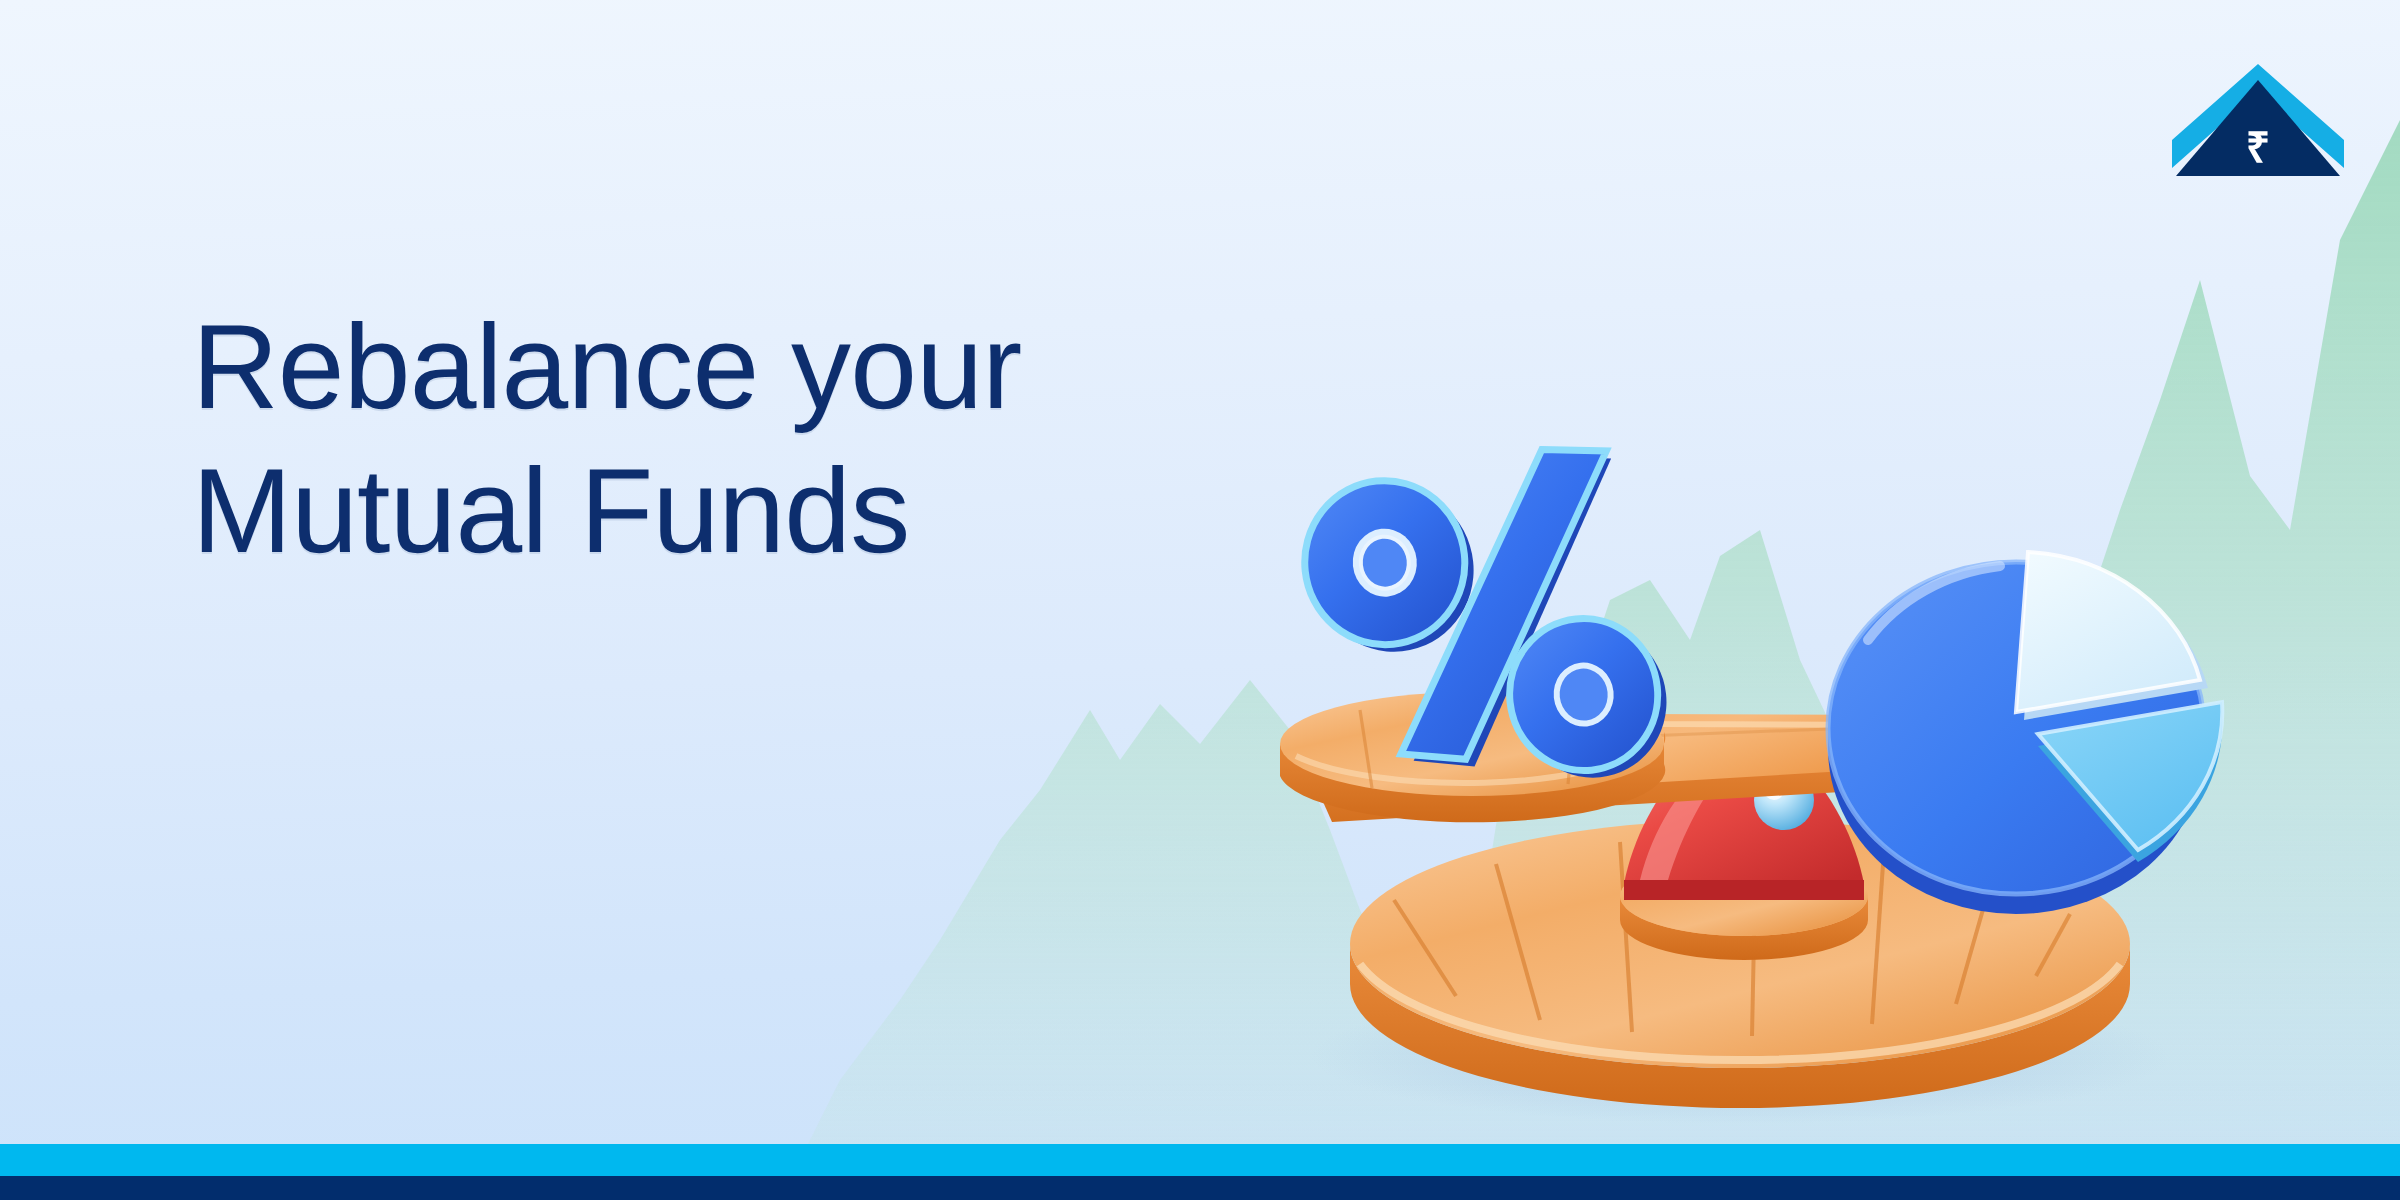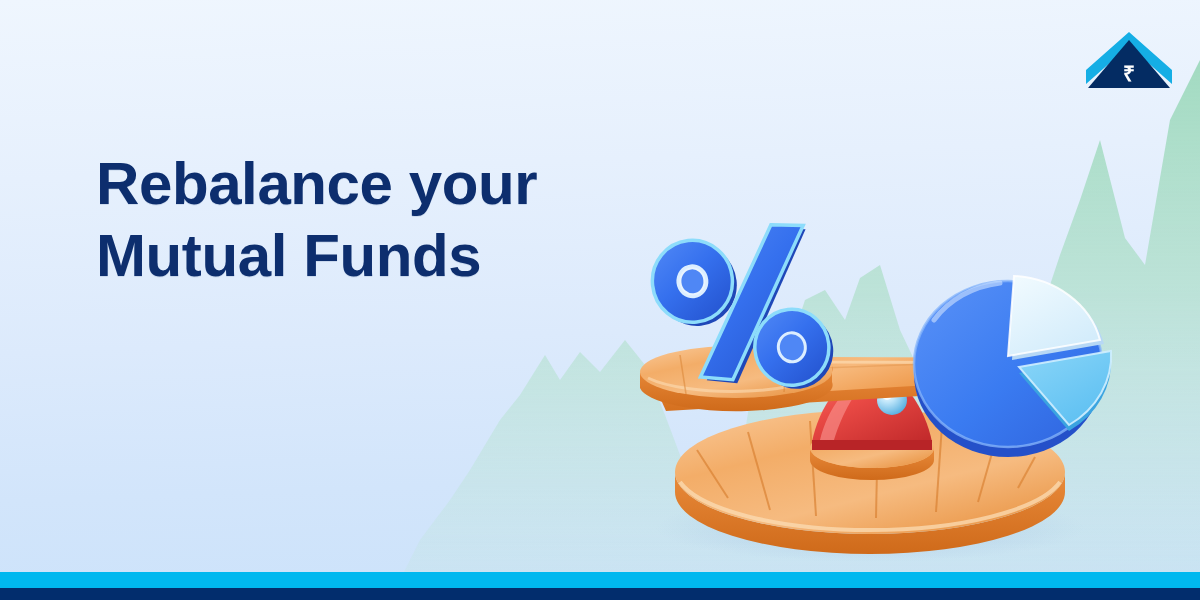--- a/index.html
+++ b/index.html
@@ -26,21 +26,21 @@
     pointer-events:none;
   }
 
   
   .headline {
     position:absolute;
     left:96px;
     top:148px;
     color:#0d2e6e;
     font-size:60px;
-    font-weight:bold;
+    font-weight:normal;
     line-height:1.20;
     letter-spacing:-0.4px;
     white-space:pre-line;
     text-shadow:0 1px 0 rgba(13,46,110,0.10);
   }
 
   
   .logo {
     position:absolute;
     right:28px;

